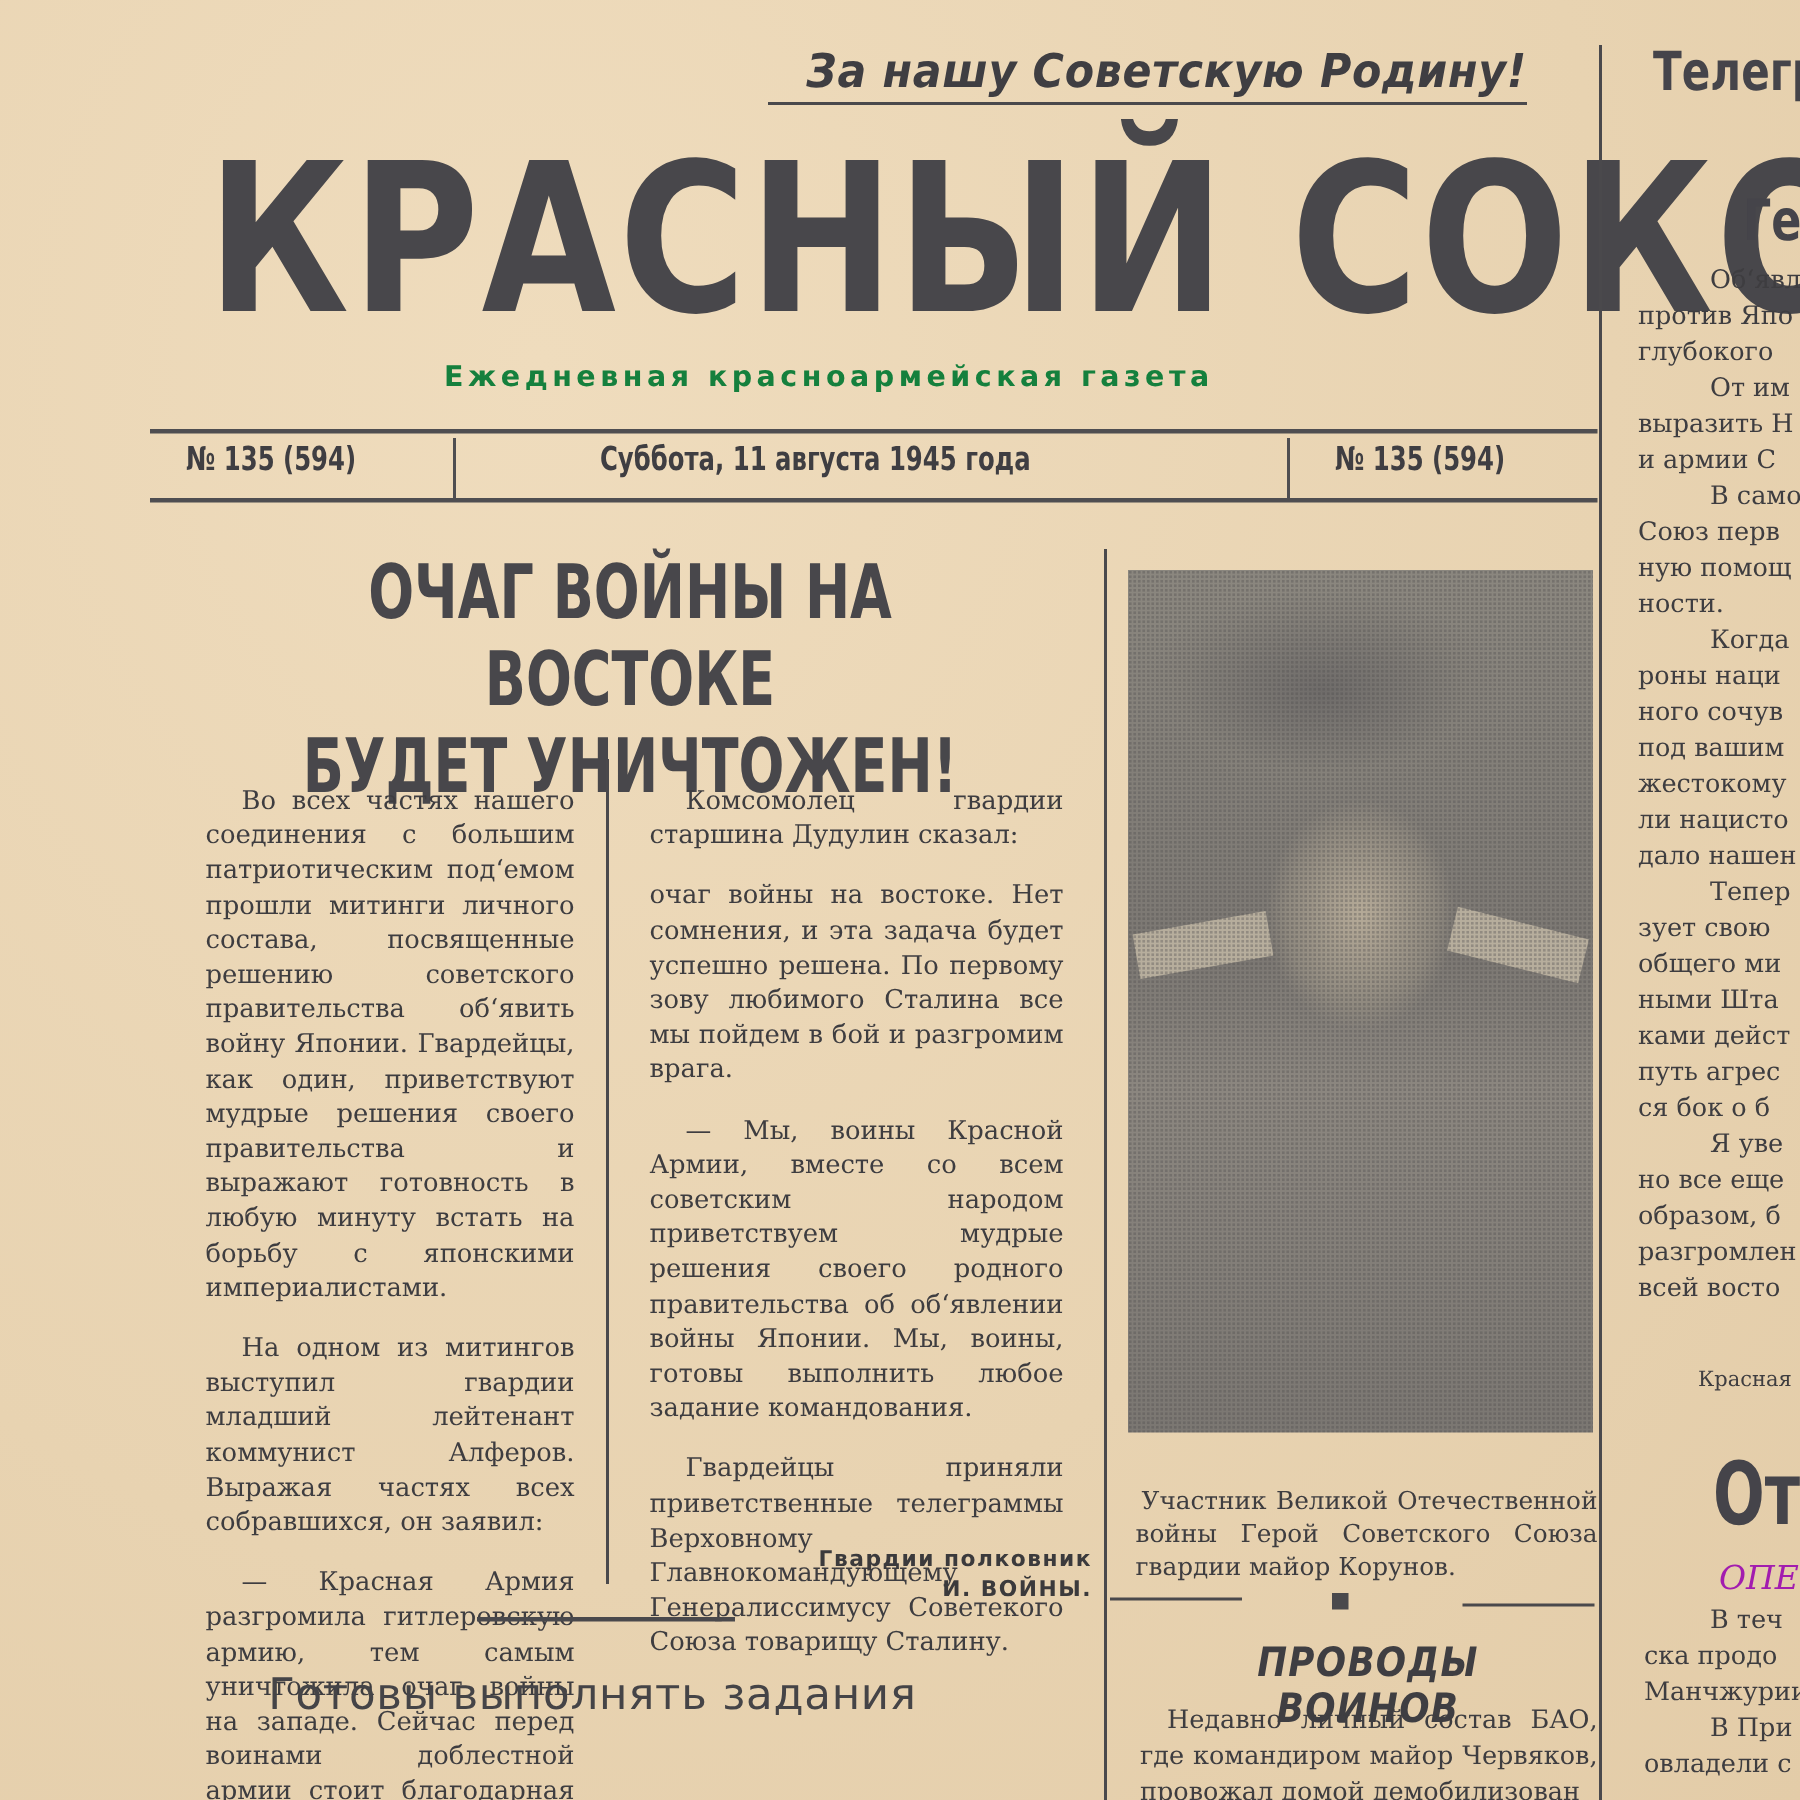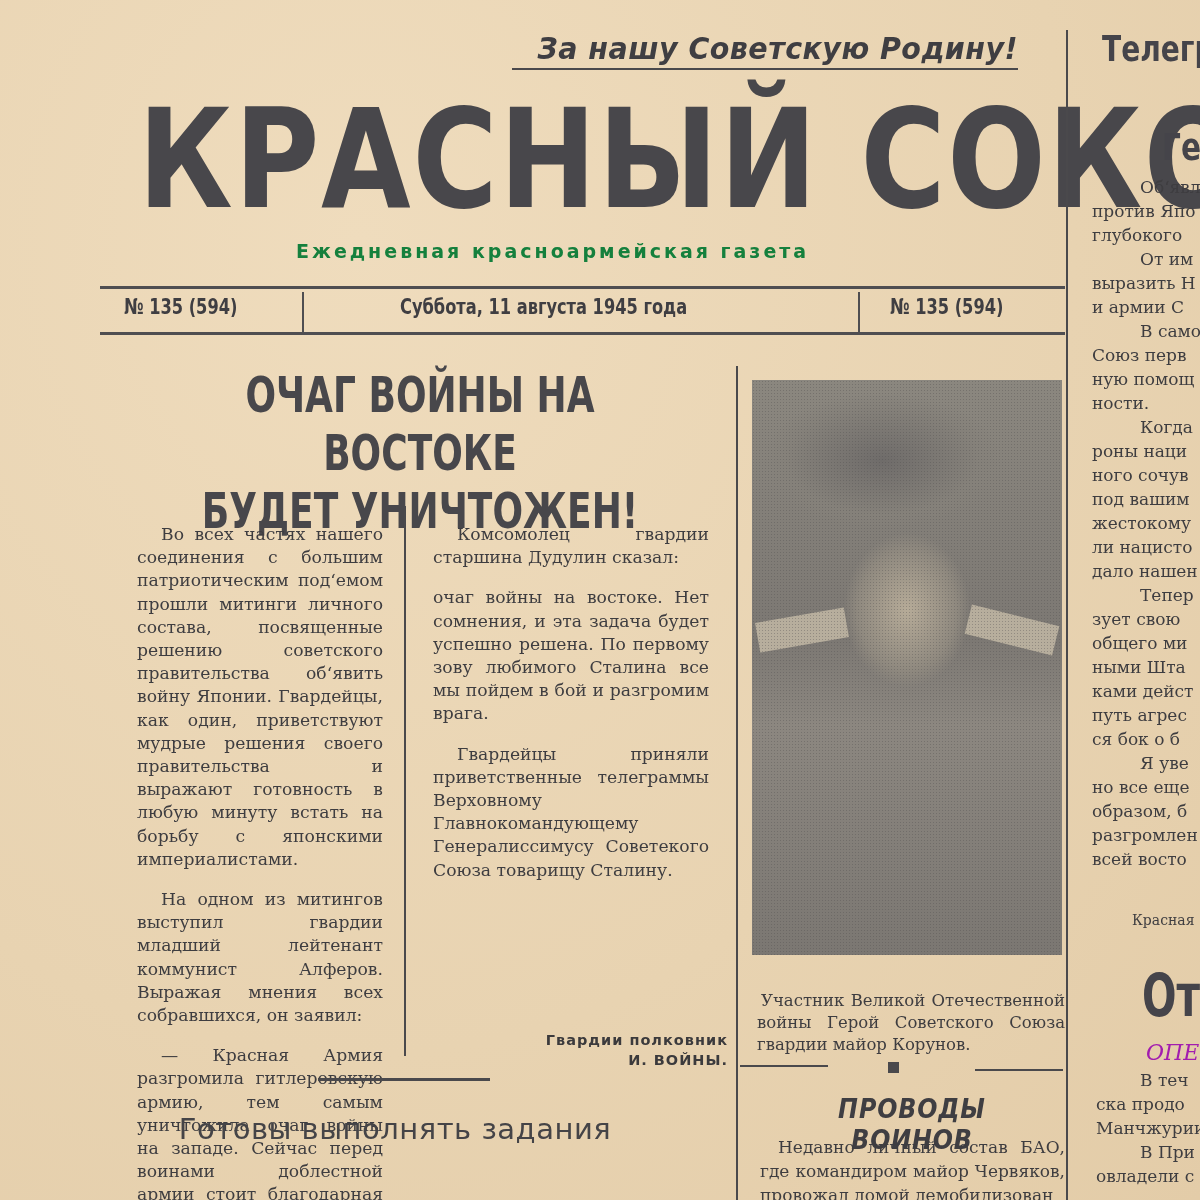--- a/index.html
+++ b/index.html
@@ -144,27 +144,28 @@
 
 <div class="abs vline" style="left:1066px; top:30px; height:1170px;"></div>
 
 <div class="abs headline">
   <div>ОЧАГ ВОЙНЫ НА ВОСТОКЕ</div>
   <div>БУДЕТ УНИЧТОЖЕН!</div>
 </div>
 
 <div class="abs col col1">
   <p>Во всех частях нашего соединения с большим патриотическим под‘емом прошли митинги личного состава, посвященные решению советского правительства об‘явить войну Японии. Гвардейцы, как один, приветствуют мудрые решения своего правительства и выражают готовность в любую минуту встать на борьбу с японскими империалистами.</p>
-  <p>На одном из митингов выступил гвардии младший лейтенант коммунист Алферов. Выражая мнения всех собравшихся, он заявил:</p>
+  <p>На одном из митингов выступил гвардии младший лейтенант коммунист Алферов. Выражая частях всех собравшихся, он заявил:</p>
   <p>— Красная Армия разгромила гитлеровскую армию, тем самым уничтожила очаг войны на западе. Сейчас перед воинами доблестной армии стоит благодарная задача — уничтожить</p>
 </div>
 <div class="abs vline" style="left:404px; top:506px; height:550px;"></div>
 <div class="abs col col2">
   <p>Комсомолец гвардии старшина Дудулин сказал:</p>
   <p style="text-indent:0">очаг войны на востоке. Нет сомнения, и эта задача будет успешно решена. По первому зову любимого Сталина все мы пойдем в бой и разгромим врага.</p>
+  <p>— Мы, воины Красной Армии, вместе со всем советским народом приветствуем мудрые решения своего родного правительства об об‘явлении войны Японии. Мы, воины, готовы выполнить любое задание командования.</p>
   <p>Гвардейцы приняли приветственные телеграммы Верховному Главнокомандующему Генералиссимусу Советекого Союза товарищу Сталину.</p>
 </div>
 <div class="abs sig">
   <div>Гвардии полковник</div>
   <div>И. ВОЙНЫ.</div>
 </div>
 
 <div class="abs vline" style="left:736px; top:366px; height:834px;"></div>
 
 <div class="abs rule" style="left:318px; top:1078px; width:172px; height:3px;"></div>

